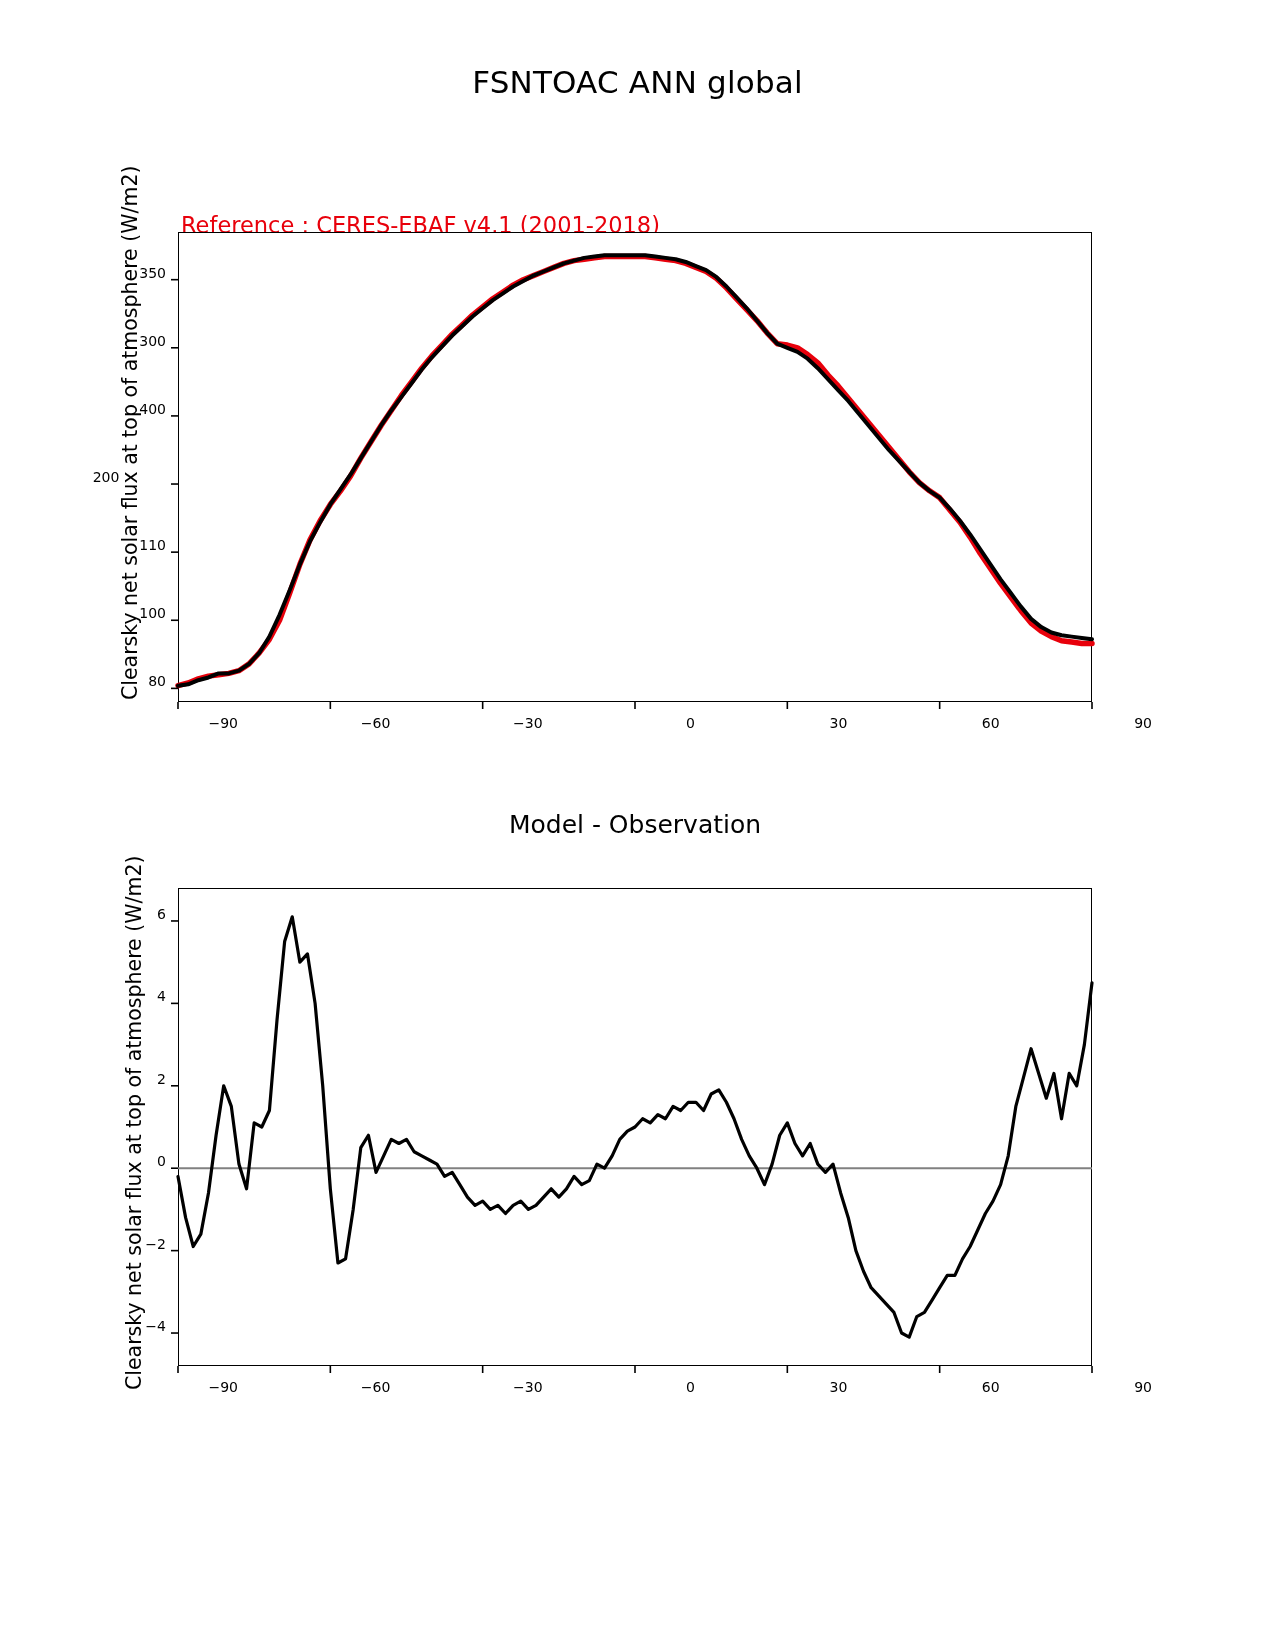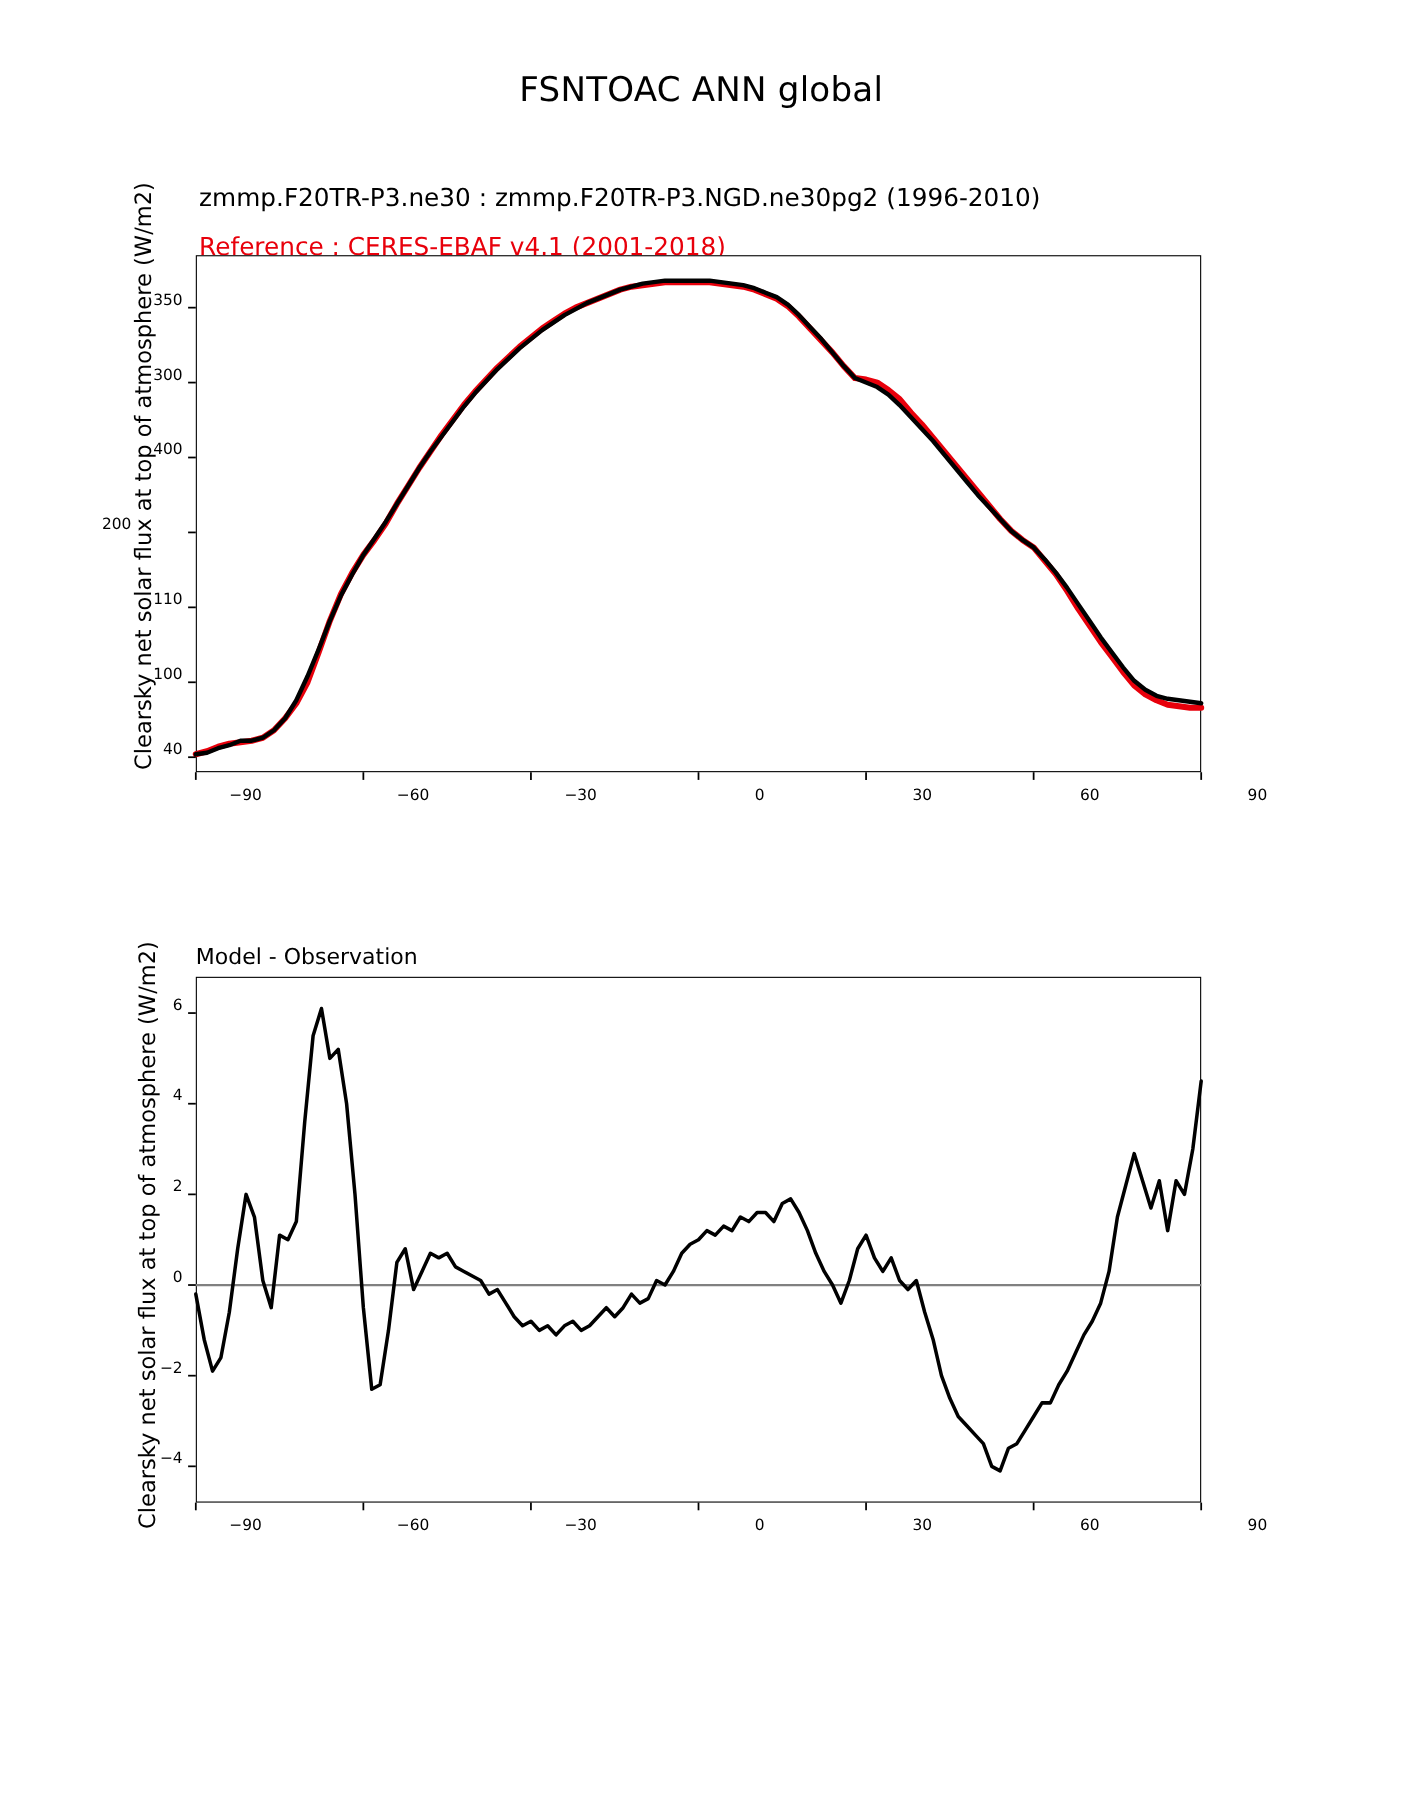--- a/index.html
+++ b/index.html
@@ -90,39 +90,38 @@
     top: 888px;
     width: 914px;
     height: 478px;
     border: 1.6px solid #000;
     box-sizing: border-box;
     background: #fff;
   }
   .subtitle-bot {
     position: absolute;
     left: 178px;
-    top: 857px;
+    top: 810px;
     width: 914px;
-    text-align: left;
-    font-size: 20px;
+    text-align: center;
+    font-size: 25px;
   }
   svg.plot {
     position: absolute;
     left: 0; top: 0;
     overflow: visible;
   }
 </style>
 </head>
 <body>
 
 <div class="figure">
 
   <div class="suptitle">FSNTOAC ANN global</div>
 
-  <div class="hdr-line hdr-model">zmmp.F20TR-P3.ne30 : zmmp.F20TR-P3.NGD.ne30pg2 (1996-2010)</div>
   <div class="hdr-line hdr-ref">Reference : CERES-EBAF v4.1 (2001-2018)</div>
 
   <div class="ylabel ylabel-top">Clearsky net solar flux at top of atmosphere (W/m2)</div>
 
   <div class="panel-top"></div>
 
   <div class="subtitle-bot">Model - Observation</div>
   <div class="ylabel ylabel-bot">Clearsky net solar flux at top of atmosphere (W/m2)</div>
 
   <div class="panel-bot"></div>
@@ -168,21 +167,21 @@
   </svg>
 
   <div id="labels">
       <div class="tick-label xtick" style="left: 118px; top: 715px; width: 120px;">−90</div>
       <div class="tick-label xtick" style="left: 270.333px; top: 715px; width: 120px;">−60</div>
       <div class="tick-label xtick" style="left: 422.667px; top: 715px; width: 120px;">−30</div>
       <div class="tick-label xtick" style="left: 575px; top: 715px; width: 120px;">0</div>
       <div class="tick-label xtick" style="left: 727.333px; top: 715px; width: 120px;">30</div>
       <div class="tick-label xtick" style="left: 879.667px; top: 715px; width: 120px;">60</div>
       <div class="tick-label xtick" style="left: 1032px; top: 715px; width: 120px;">90</div>
-      <div class="tick-label ytick" style="left: 46px; top: 673.377px; width: 120px;">40</div>
+      <div class="tick-label ytick" style="left: 46px; top: 673.377px; width: 120px;">80</div>
       <div class="tick-label ytick" style="left: 46px; top: 605.261px; width: 120px;">100</div>
       <div class="tick-label ytick" style="left: 46px; top: 537.145px; width: 120px;">110</div>
       <div class="tick-label ytick" style="left: 46px; top: 469.029px; width: 120px; text-align: center;">200</div>
       <div class="tick-label ytick" style="left: 46px; top: 400.913px; width: 120px;">400</div>
       <div class="tick-label ytick" style="left: 46px; top: 332.797px; width: 120px;">300</div>
       <div class="tick-label ytick" style="left: 46px; top: 264.681px; width: 120px;">350</div>
       <div class="tick-label xtick" style="left: 118px; top: 1379px; width: 120px;">−90</div>
       <div class="tick-label xtick" style="left: 270.333px; top: 1379px; width: 120px;">−60</div>
       <div class="tick-label xtick" style="left: 422.667px; top: 1379px; width: 120px;">−30</div>
       <div class="tick-label xtick" style="left: 575px; top: 1379px; width: 120px;">0</div>

